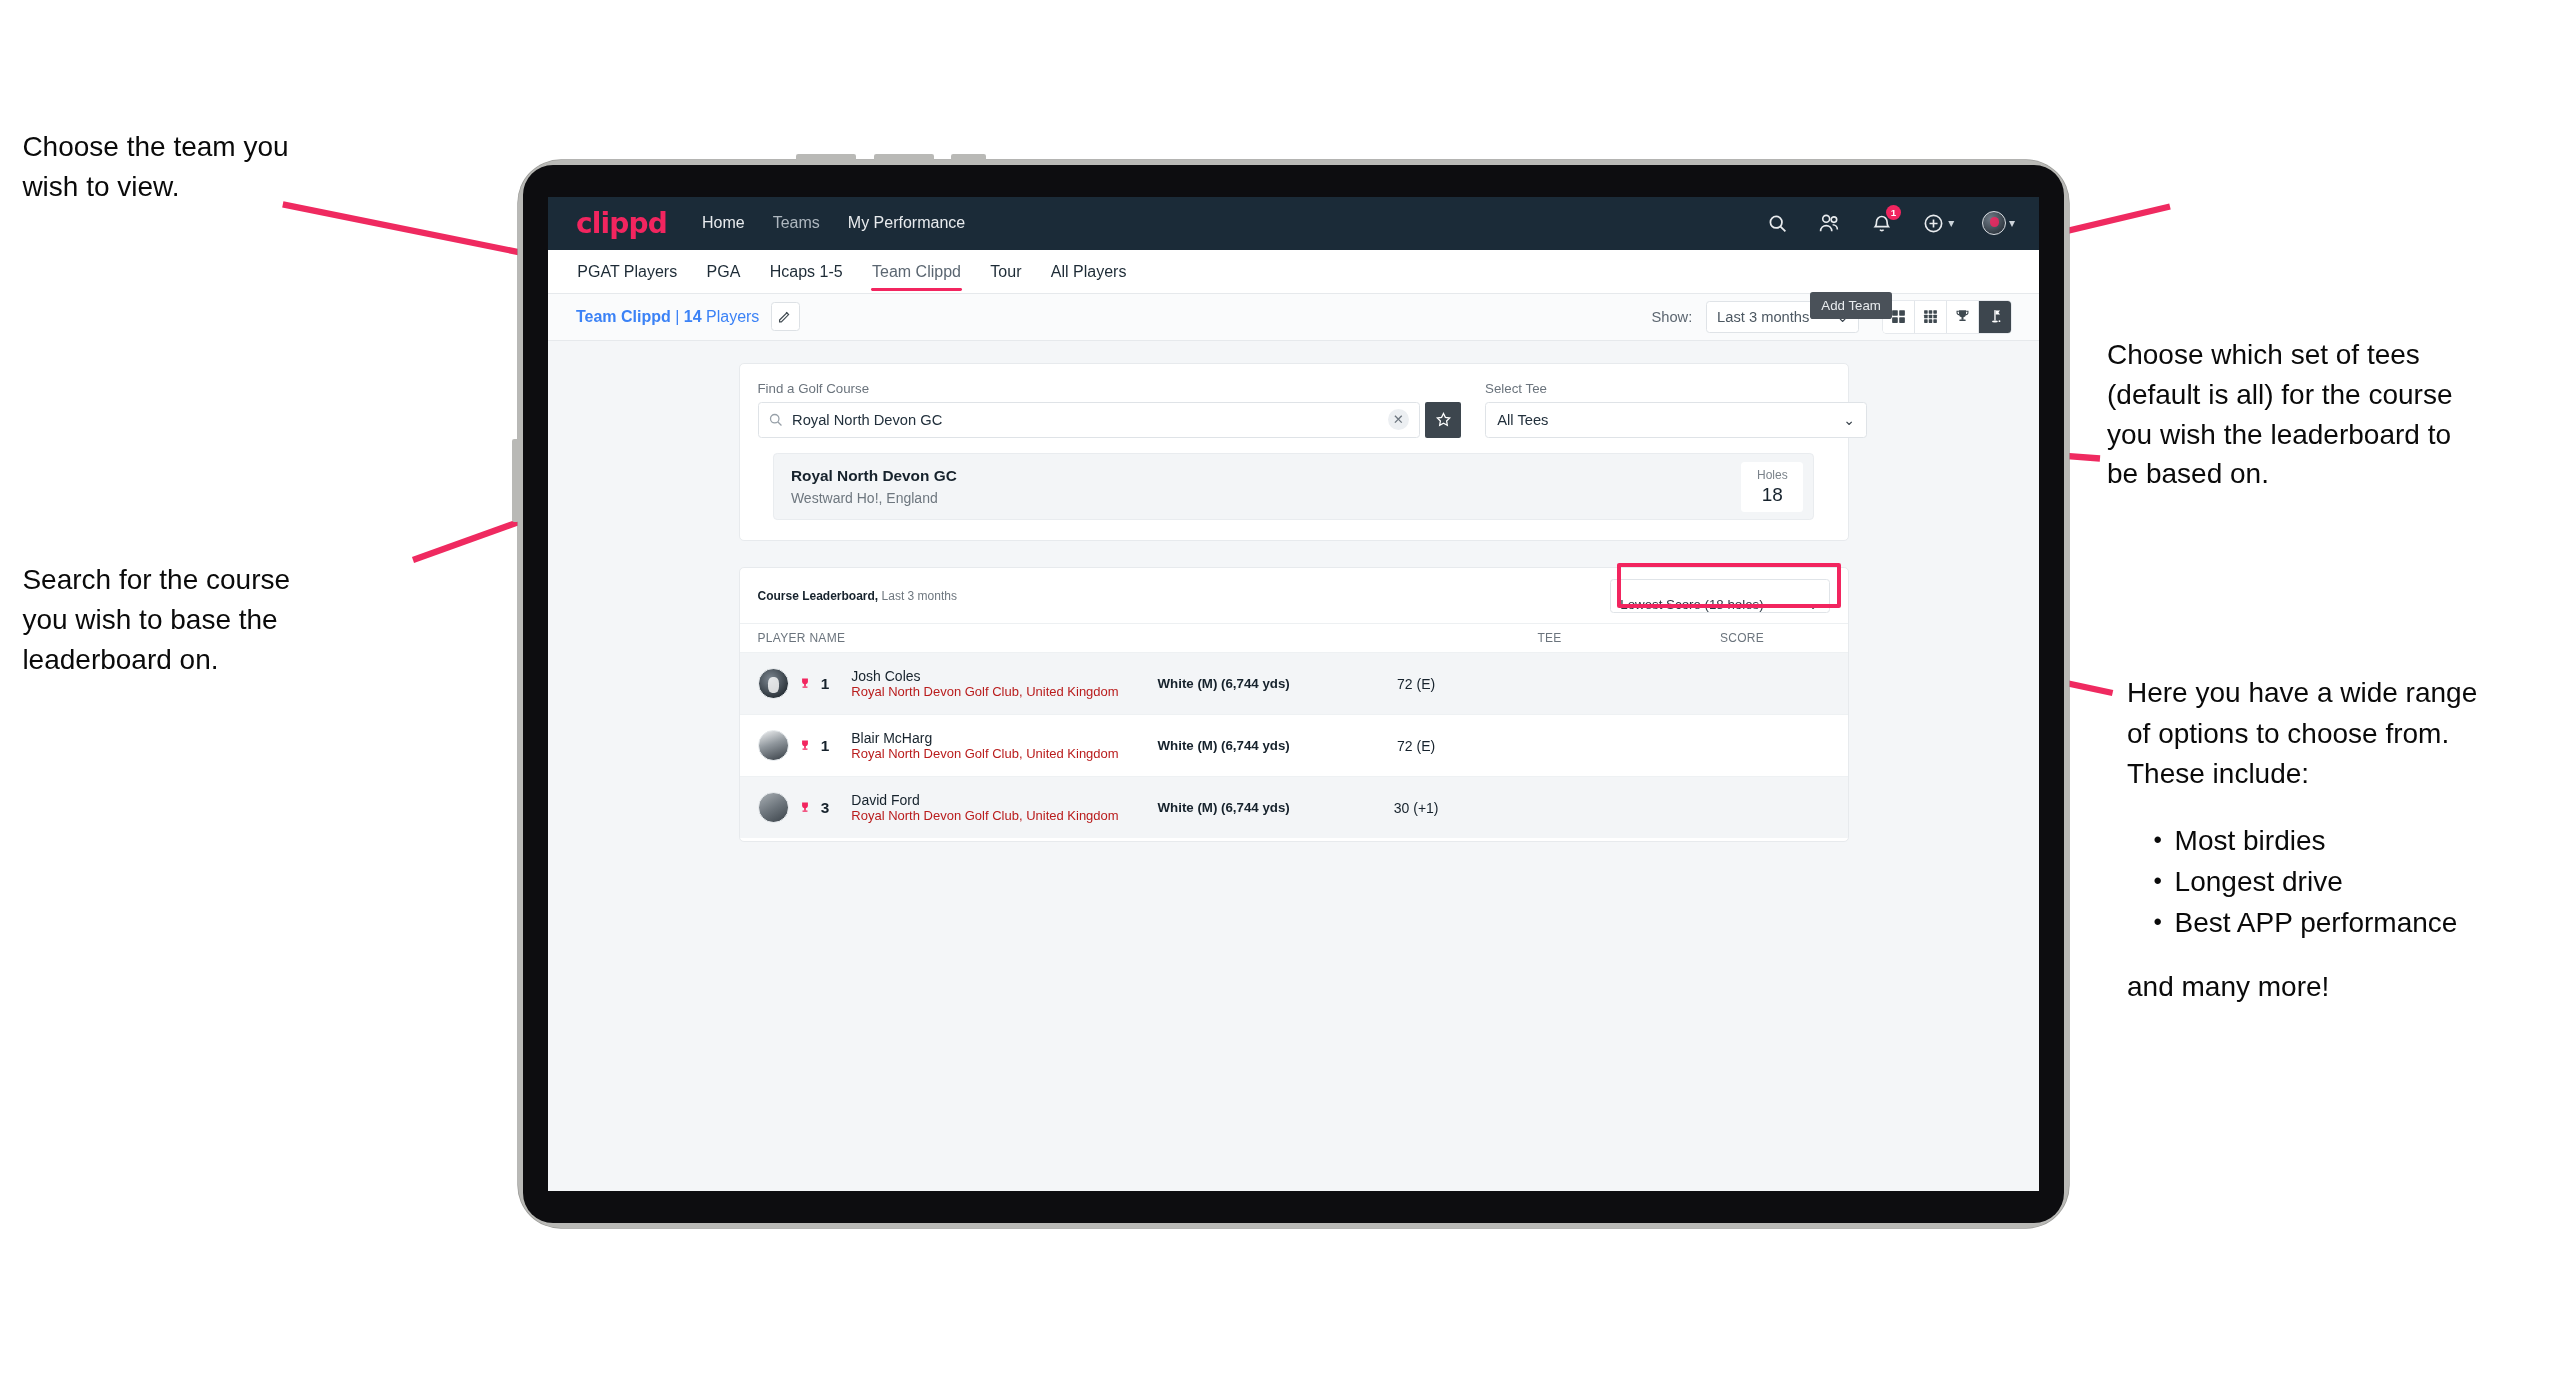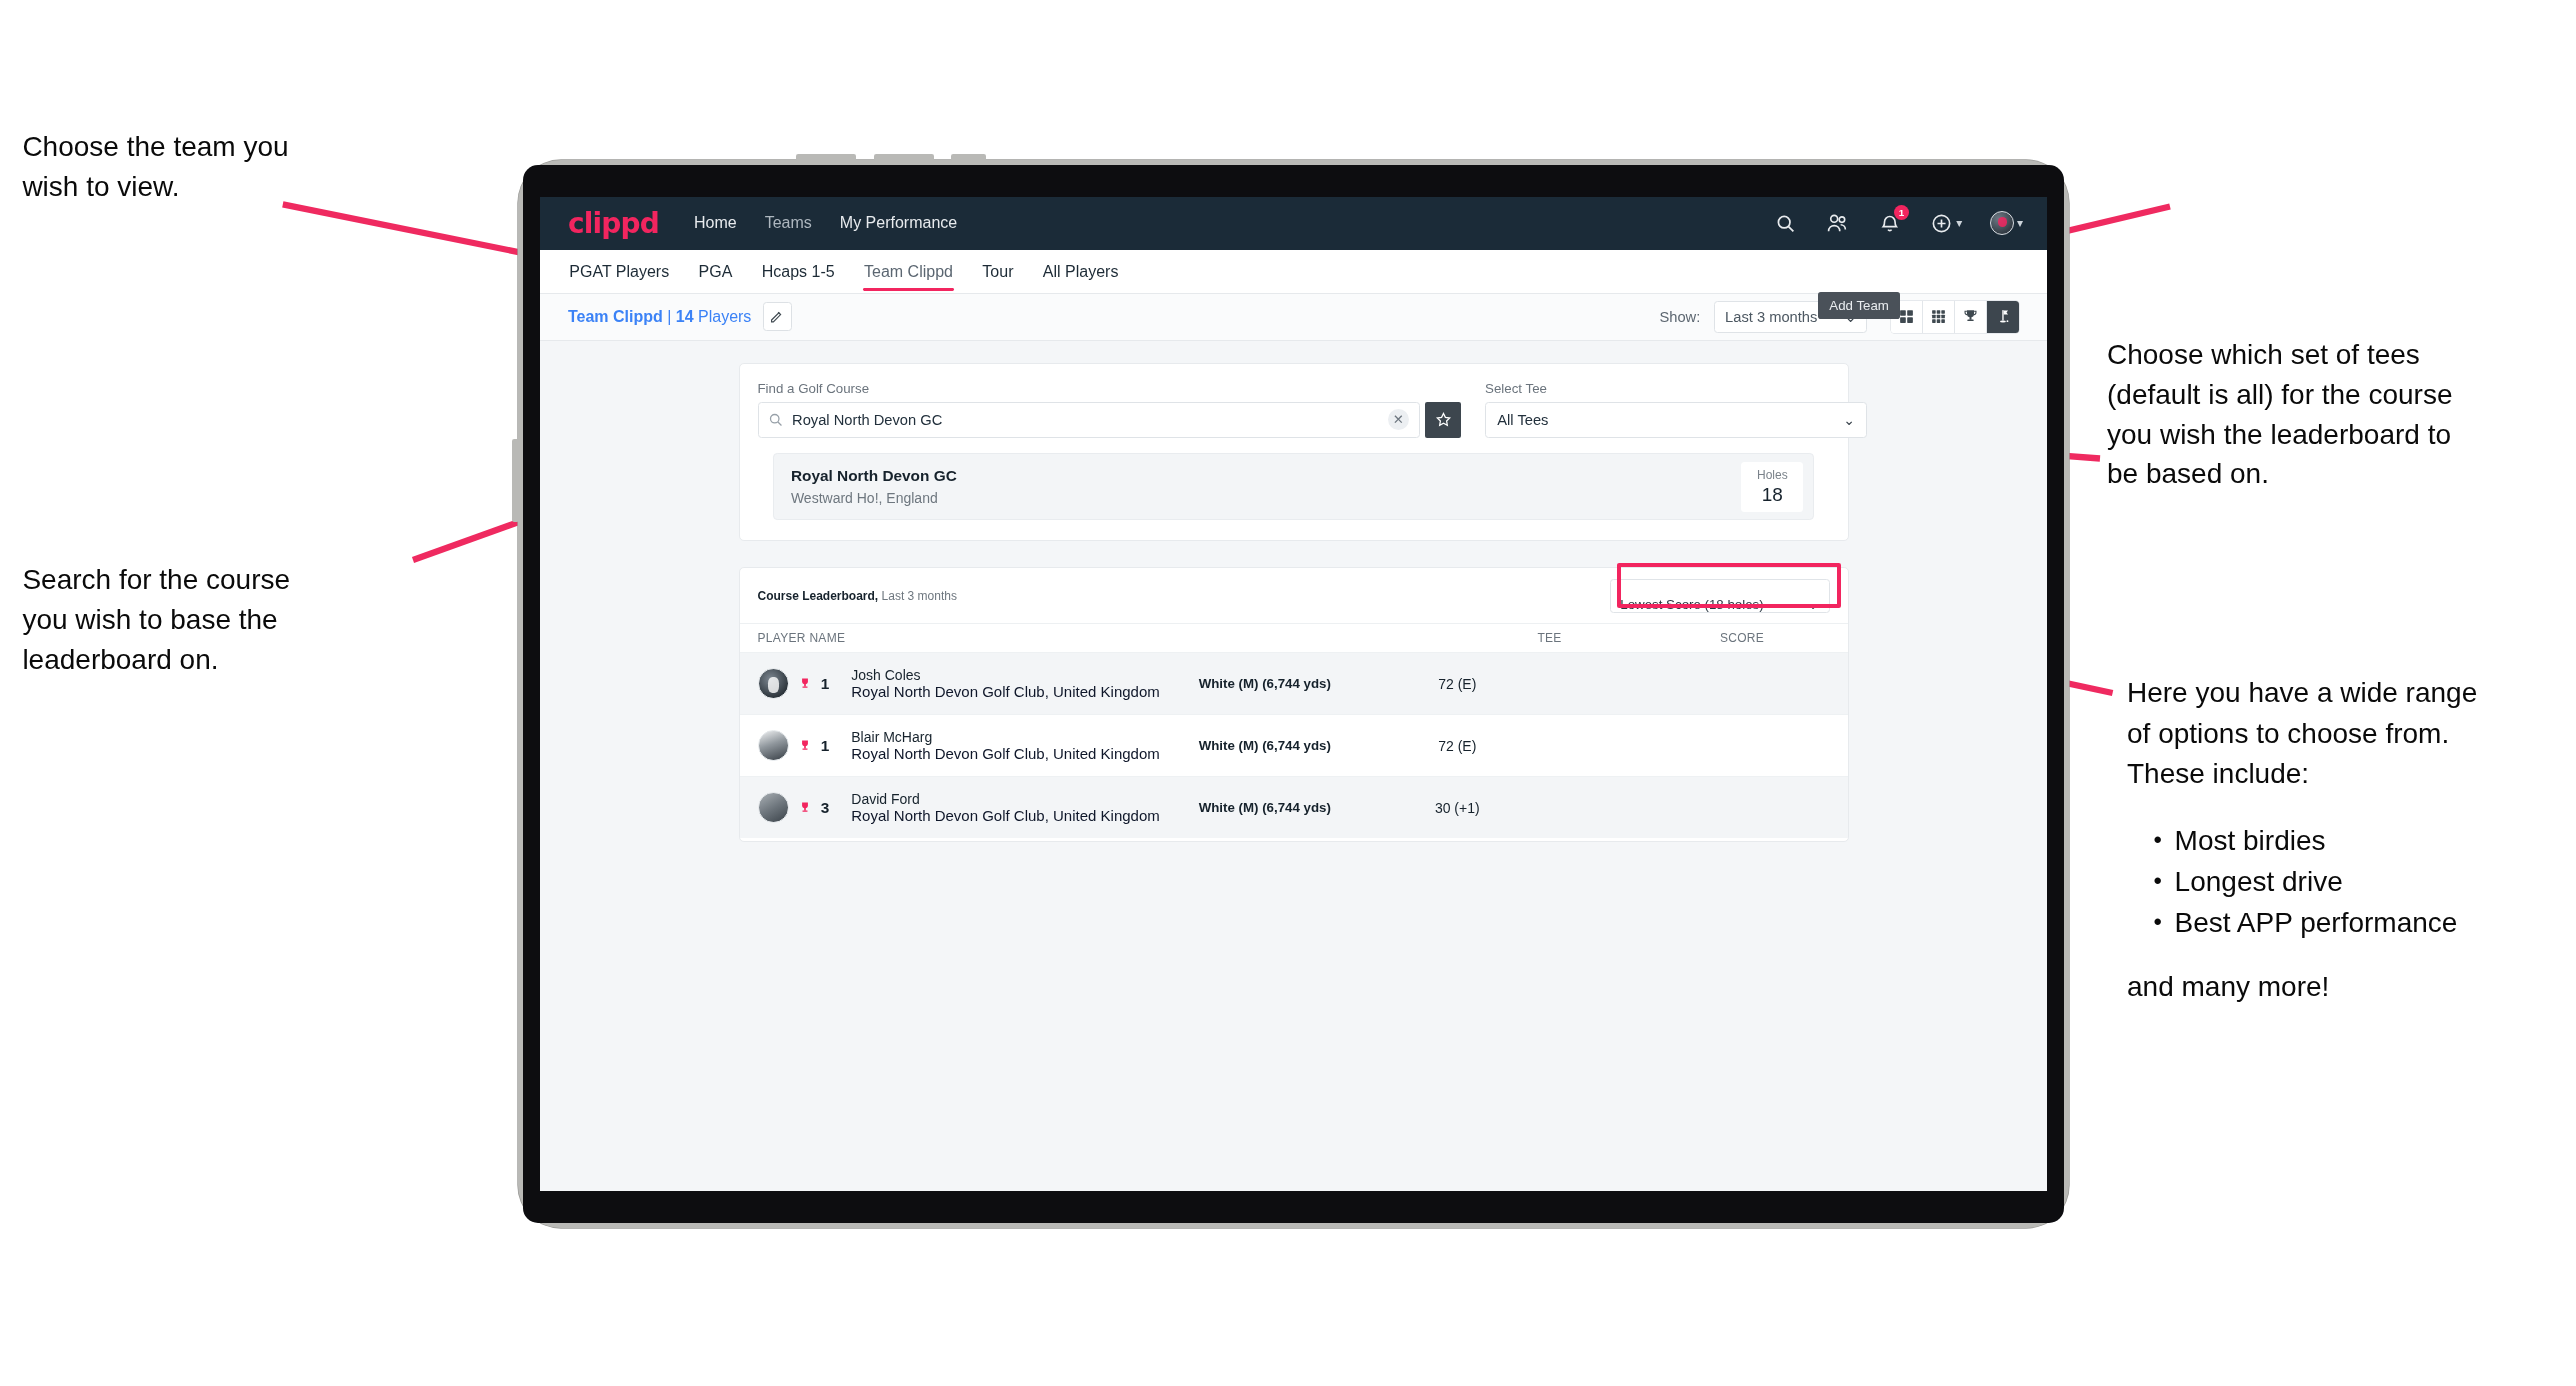--- a/index.html
+++ b/index.html
@@ -31,22 +31,22 @@
     left: 518px; top: 160px;
     width: 1551px; height: 1068px;
     background: #b9b9b6;
     border-radius: 43px;
     padding: 4.9px;
     box-shadow: 0 0 0 0.7px #9b9b98;
   }
   #tablet-inner {
     width: 100%; height: 100%;
     background: #0d0d10;
-    border-radius: 15px;
-    padding: 32px 17px;
+    border-radius: 30px;
+    padding: 32px 25px;
   }
   #screen {
     width: 100%; height: 100%;
     background: #f4f6f8;
     overflow: hidden;
     position: relative;
   }
   .btn-vol { position:absolute; background:#b9b9b6; border-radius:2.1px; }
   .btn-vol.v1 { left: 278px; top: -6.3px; width: 60px; height: 7.7px; }
   .btn-vol.v2 { left: 356px; top: -6.3px; width: 60px; height: 7.7px; }
@@ -215,21 +215,21 @@
     background: linear-gradient(145deg,#5c666f,#2b333a);
   }
   .av.a1 { background: radial-gradient(circle at 40% 35%, #7d8791 0%, #2d353c 72%); position:relative;}
   .av.a1::after{content:"";position:absolute;left:9.8px;top:7.7px;width:11.2px;height:15.4px;border-radius:40%;background:#fff;opacity:.8;}
   .av.a2 { background: linear-gradient(160deg,#f2f3f4 0%, #90979d 45%, #363d44 100%); }
   .av.a3 { background: linear-gradient(150deg,#aab0b5 0%, #6e767d 50%, #3a4249 100%); }
   .trophy-sm { margin-left: 9.8px; color: #f2255f; display: flex; }
   .rank { margin-left: 8.4px; font-size: 15.4px; color: #16222c; font-weight: 700; width: 18px; }
   .names { margin-left: 12.6px; }
   .p-name { font-size: 14px; color: #16222c; }
-  .p-club { font-size: 15px; color: #0f172a; margin-top: 0; }
+  .p-club { font-size: 13px; color: #b91c1c; margin-top: 0; }
   .tee-val { width: 210px; text-align: center; font-size: 13.3px; font-weight: 700; color: #16222c; }
   .score-val { width: 175px; text-align: center; font-size: 14px; color: #16222c; }
 
   
   .tooltip {
     position: absolute; right: 147px; top: 42px;
     background: #4a5159; color: #e9ecef;
     font-size: 13.3px; padding: 6.3px 11.2px; border-radius: 2.8px;
     z-index: 5;
   }

